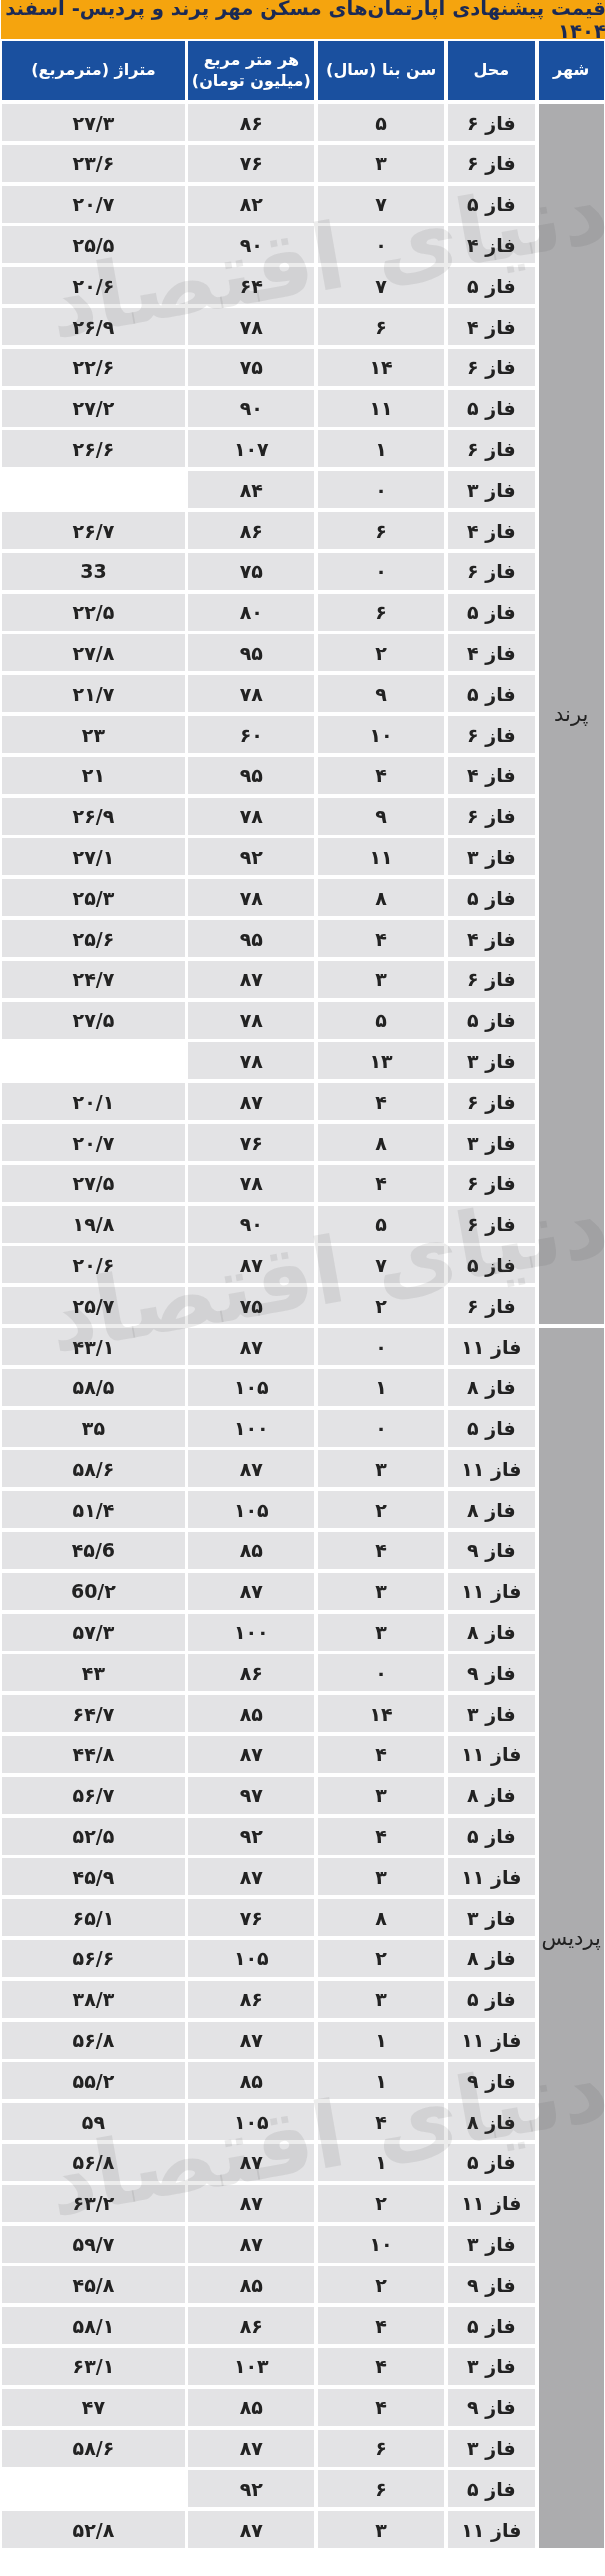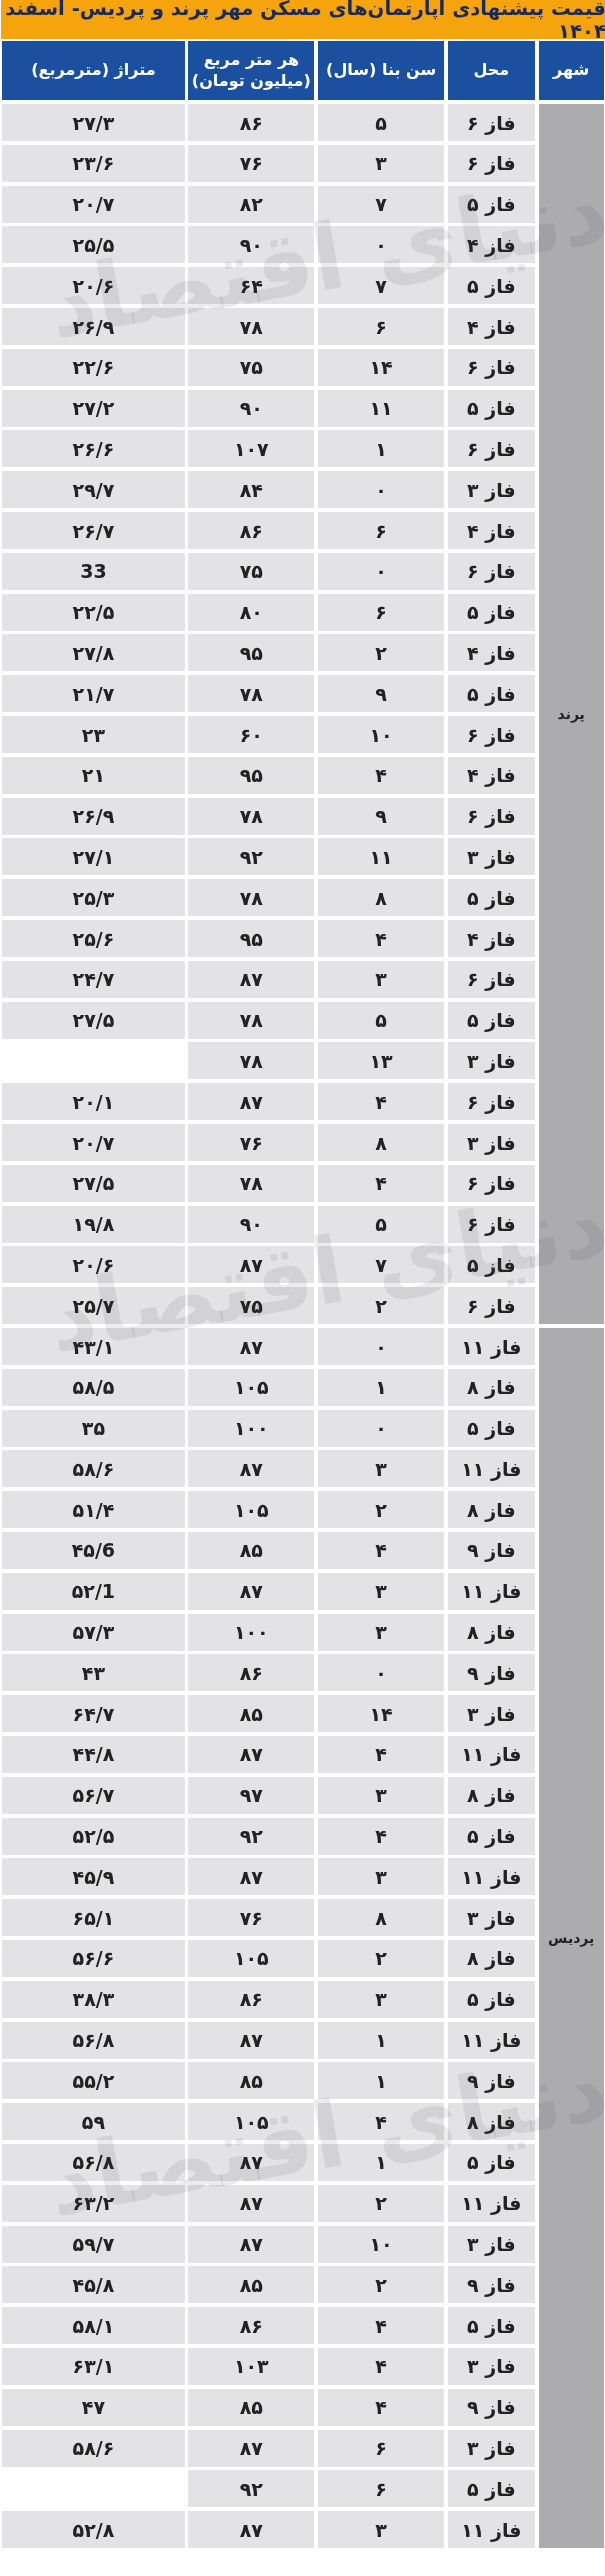--- a/index.html
+++ b/index.html
@@ -18,21 +18,21 @@
   .header-cell{
     background:#1A509F;color:#ffffff;height:59px;
     display:flex;flex-direction:column;align-items:center;justify-content:center;
     text-align:center;font-weight:bold;font-size:16px;line-height:1.3;
   }
 
   .table-body{padding:0 2.3px;margin-top:3.8px;display:flex;flex-direction:column;gap:3.8px;}
   .group{display:grid;grid-template-columns:65px 1fr;column-gap:3.8px;}
   .city-cell{
     background:#ACACAE;display:flex;align-items:center;justify-content:center;
-    font-size:14px;font-weight:bold;color:#222222;
+    font-size:21px;font-weight:normal;color:#222222;
   }
   .rows{display:flex;flex-direction:column;gap:3.8px;}
   .row{display:grid;grid-template-columns:87px 126px 126px 1fr;column-gap:3.8px;height:37px;}
   .cell{
     background:#E3E3E5;display:flex;align-items:center;justify-content:center;
     font-size:19px;font-weight:bold;color:#222222;
   }
 
   .watermark{
     position:absolute;left:45px;color:rgba(70,70,70,0.10);
@@ -128,21 +128,20 @@
           <div class="row">
             <div class="cell">فاز ۶</div>
             <div class="cell">۱</div>
             <div class="cell">۱۰۷</div>
             <div class="cell">۲۶/۶</div>
           </div>
           <div class="row">
             <div class="cell">فاز ۳</div>
             <div class="cell">۰</div>
             <div class="cell">۸۴</div>
-            <div class="cell">۲۹/۷</div>
           </div>
           <div class="row">
             <div class="cell">فاز ۴</div>
             <div class="cell">۶</div>
             <div class="cell">۸۶</div>
             <div class="cell">۲۶/۷</div>
           </div>
           <div class="row">
             <div class="cell">فاز ۶</div>
             <div class="cell">۰</div>
@@ -297,21 +296,21 @@
           <div class="row">
             <div class="cell">فاز ۹</div>
             <div class="cell">۴</div>
             <div class="cell">۸۵</div>
             <div class="cell">۴۵/6</div>
           </div>
           <div class="row">
             <div class="cell">فاز ۱۱</div>
             <div class="cell">۳</div>
             <div class="cell">۸۷</div>
-            <div class="cell">۵۲/1</div>
+            <div class="cell">60/۲</div>
           </div>
           <div class="row">
             <div class="cell">فاز ۸</div>
             <div class="cell">۳</div>
             <div class="cell">۱۰۰</div>
             <div class="cell">۵۷/۳</div>
           </div>
           <div class="row">
             <div class="cell">فاز ۹</div>
             <div class="cell">۰</div>

